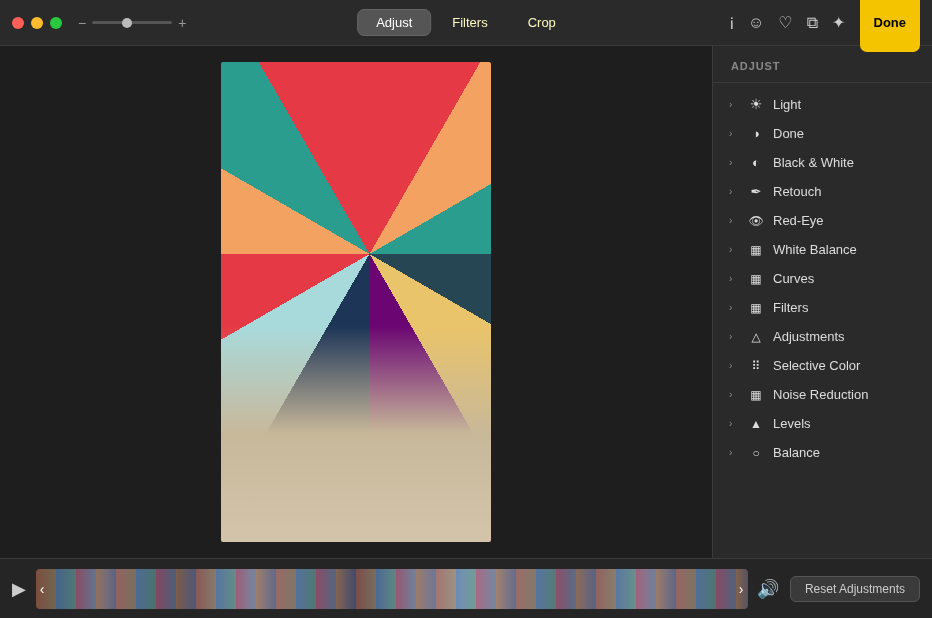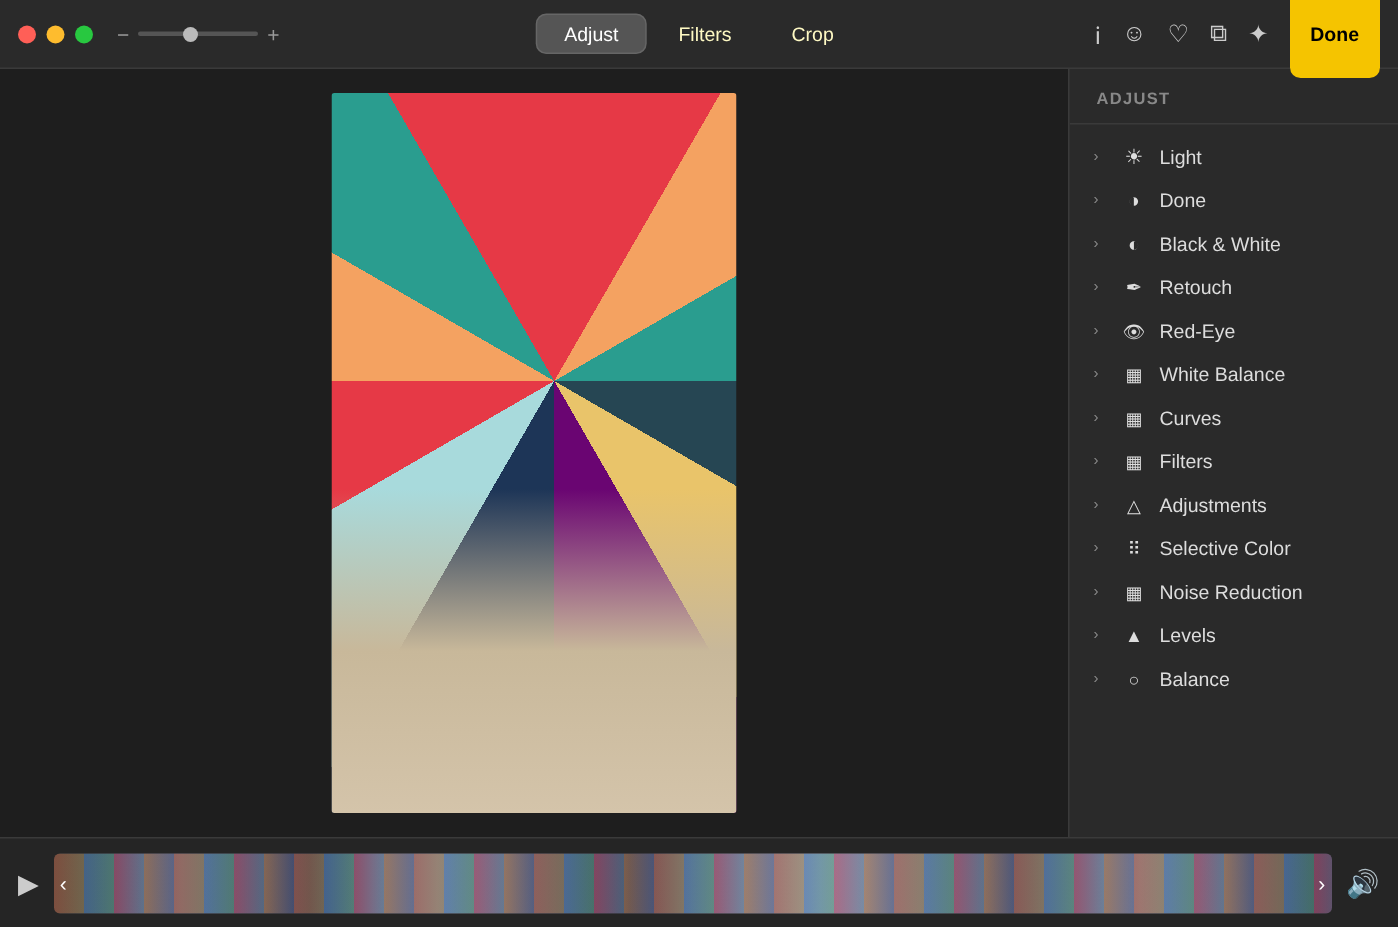--- a/index.html
+++ b/index.html
@@ -405,13 +405,14 @@
 </div>
 
 <div class="bottom-bar">
   <button class="play-btn">▶</button>
   <div class="filmstrip">
     <div class="filmstrip-inner"></div>
     <span class="filmstrip-arrow-left">‹</span>
     <span class="filmstrip-arrow-right">›</span>
   </div>
   <button class="volume-btn">🔊</button>
+  <button class="reset-btn">Reset Adjustments</button>
 </div>
 
 </body></html>

